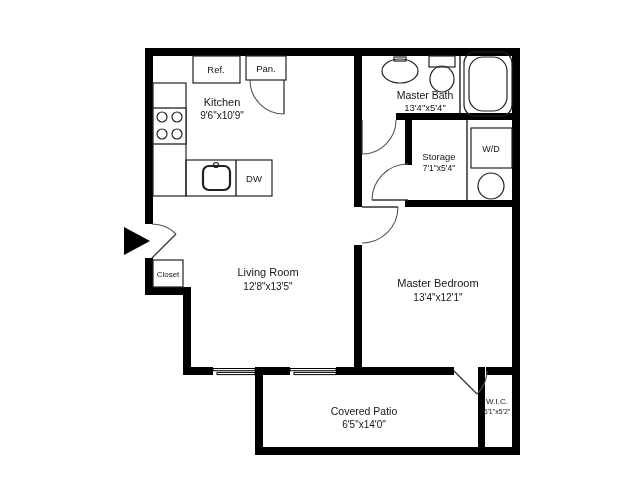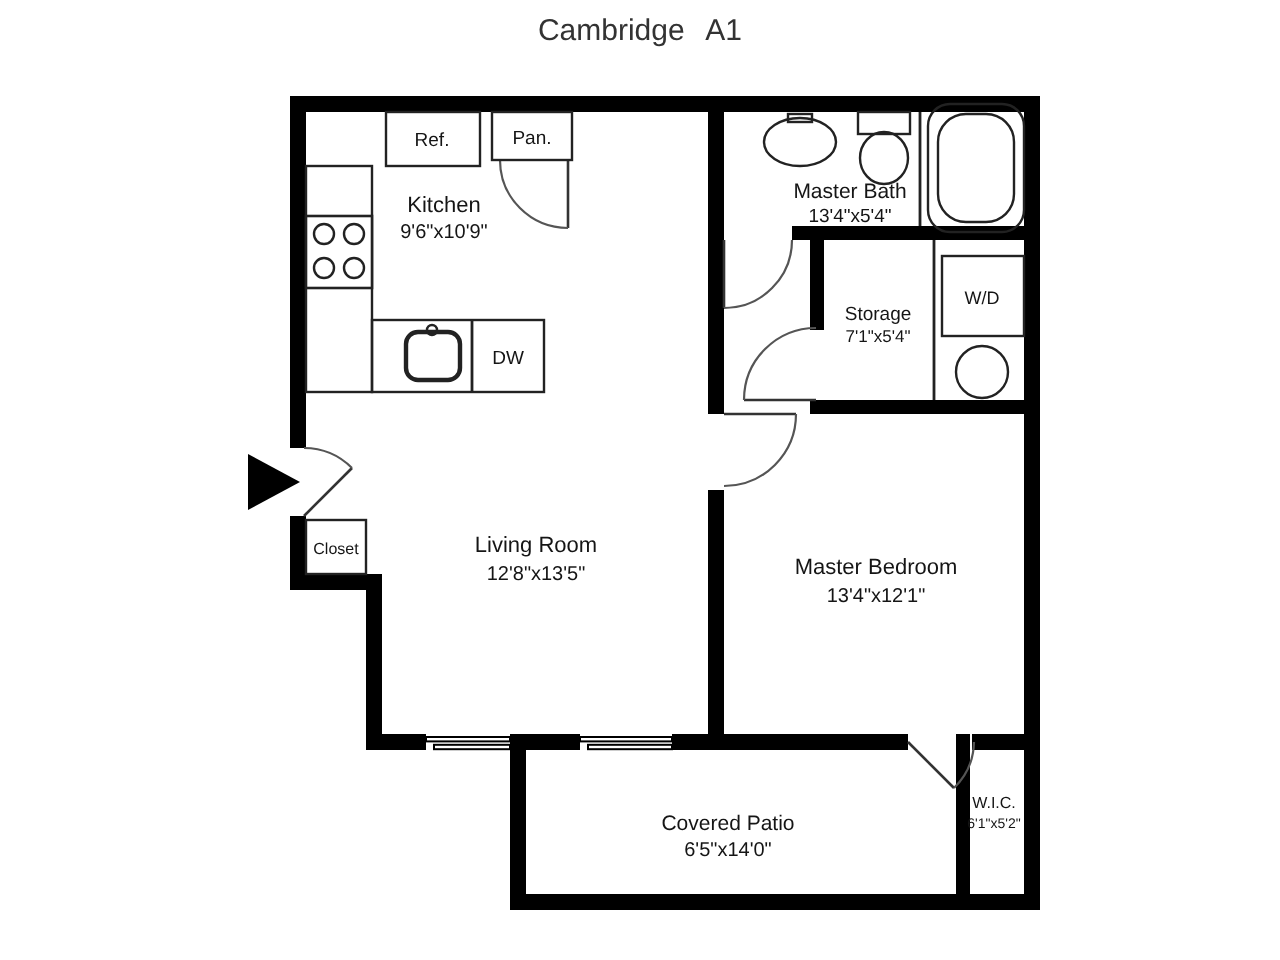--- a/index.html
+++ b/index.html
@@ -14,21 +14,20 @@
   .thin{stroke:#222;stroke-width:1.4;}
   .door{stroke:#555;stroke-width:1.1;fill:none;}
   .leaf{stroke:#333;stroke-width:1.3;fill:none;}
   .slider{stroke:#000;stroke-width:1;fill:#fff;}
   text{fill:#151515;}
 </style>
 </head>
 <body>
 
 <div id="stage">
-  <div id="title">Cambridge A1</div>
 
   <svg width="640" height="480" viewBox="0 0 640 480">
 
     <g>
       <rect class="wall" x="145" y="48" width="375" height="8"></rect>
       <rect class="wall" x="512" y="48" width="8" height="407"></rect>
       <rect class="wall" x="145" y="48" width="8" height="176"></rect>
       <rect class="wall" x="145" y="258" width="8" height="37"></rect>
       <rect class="wall" x="145" y="287" width="46" height="8"></rect>
       <rect class="wall" x="183" y="287" width="8" height="88"></rect>

